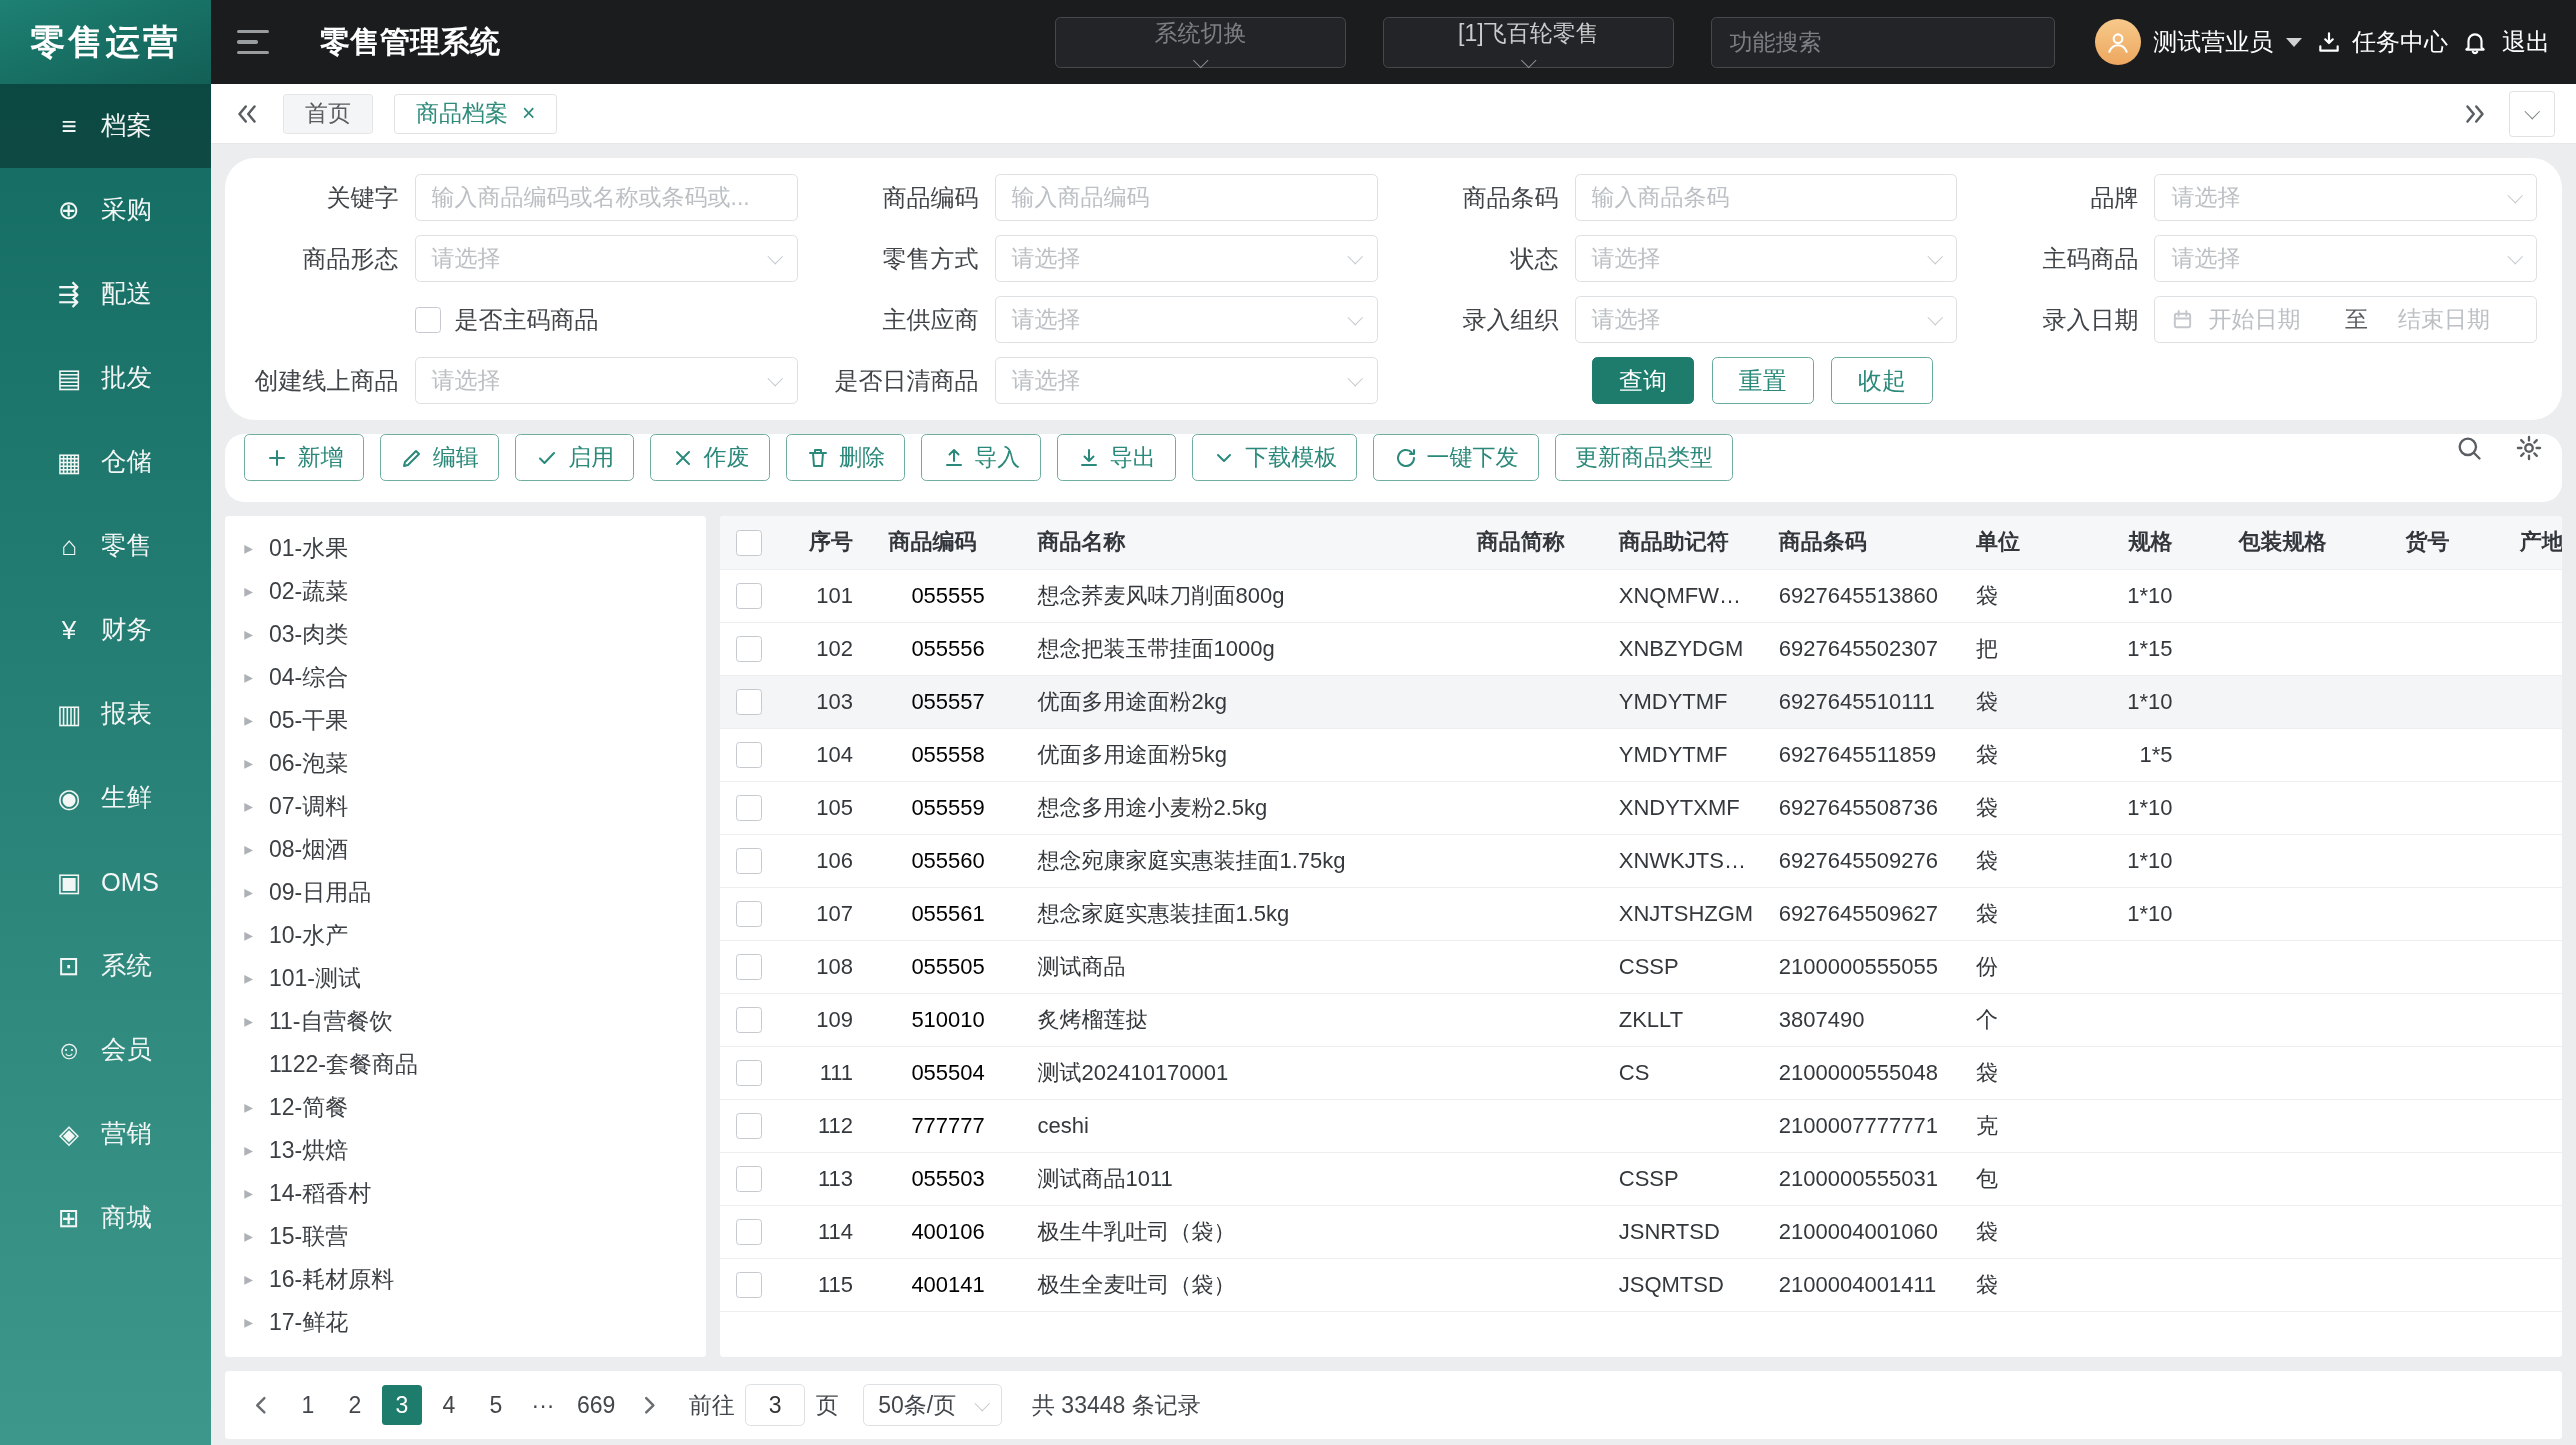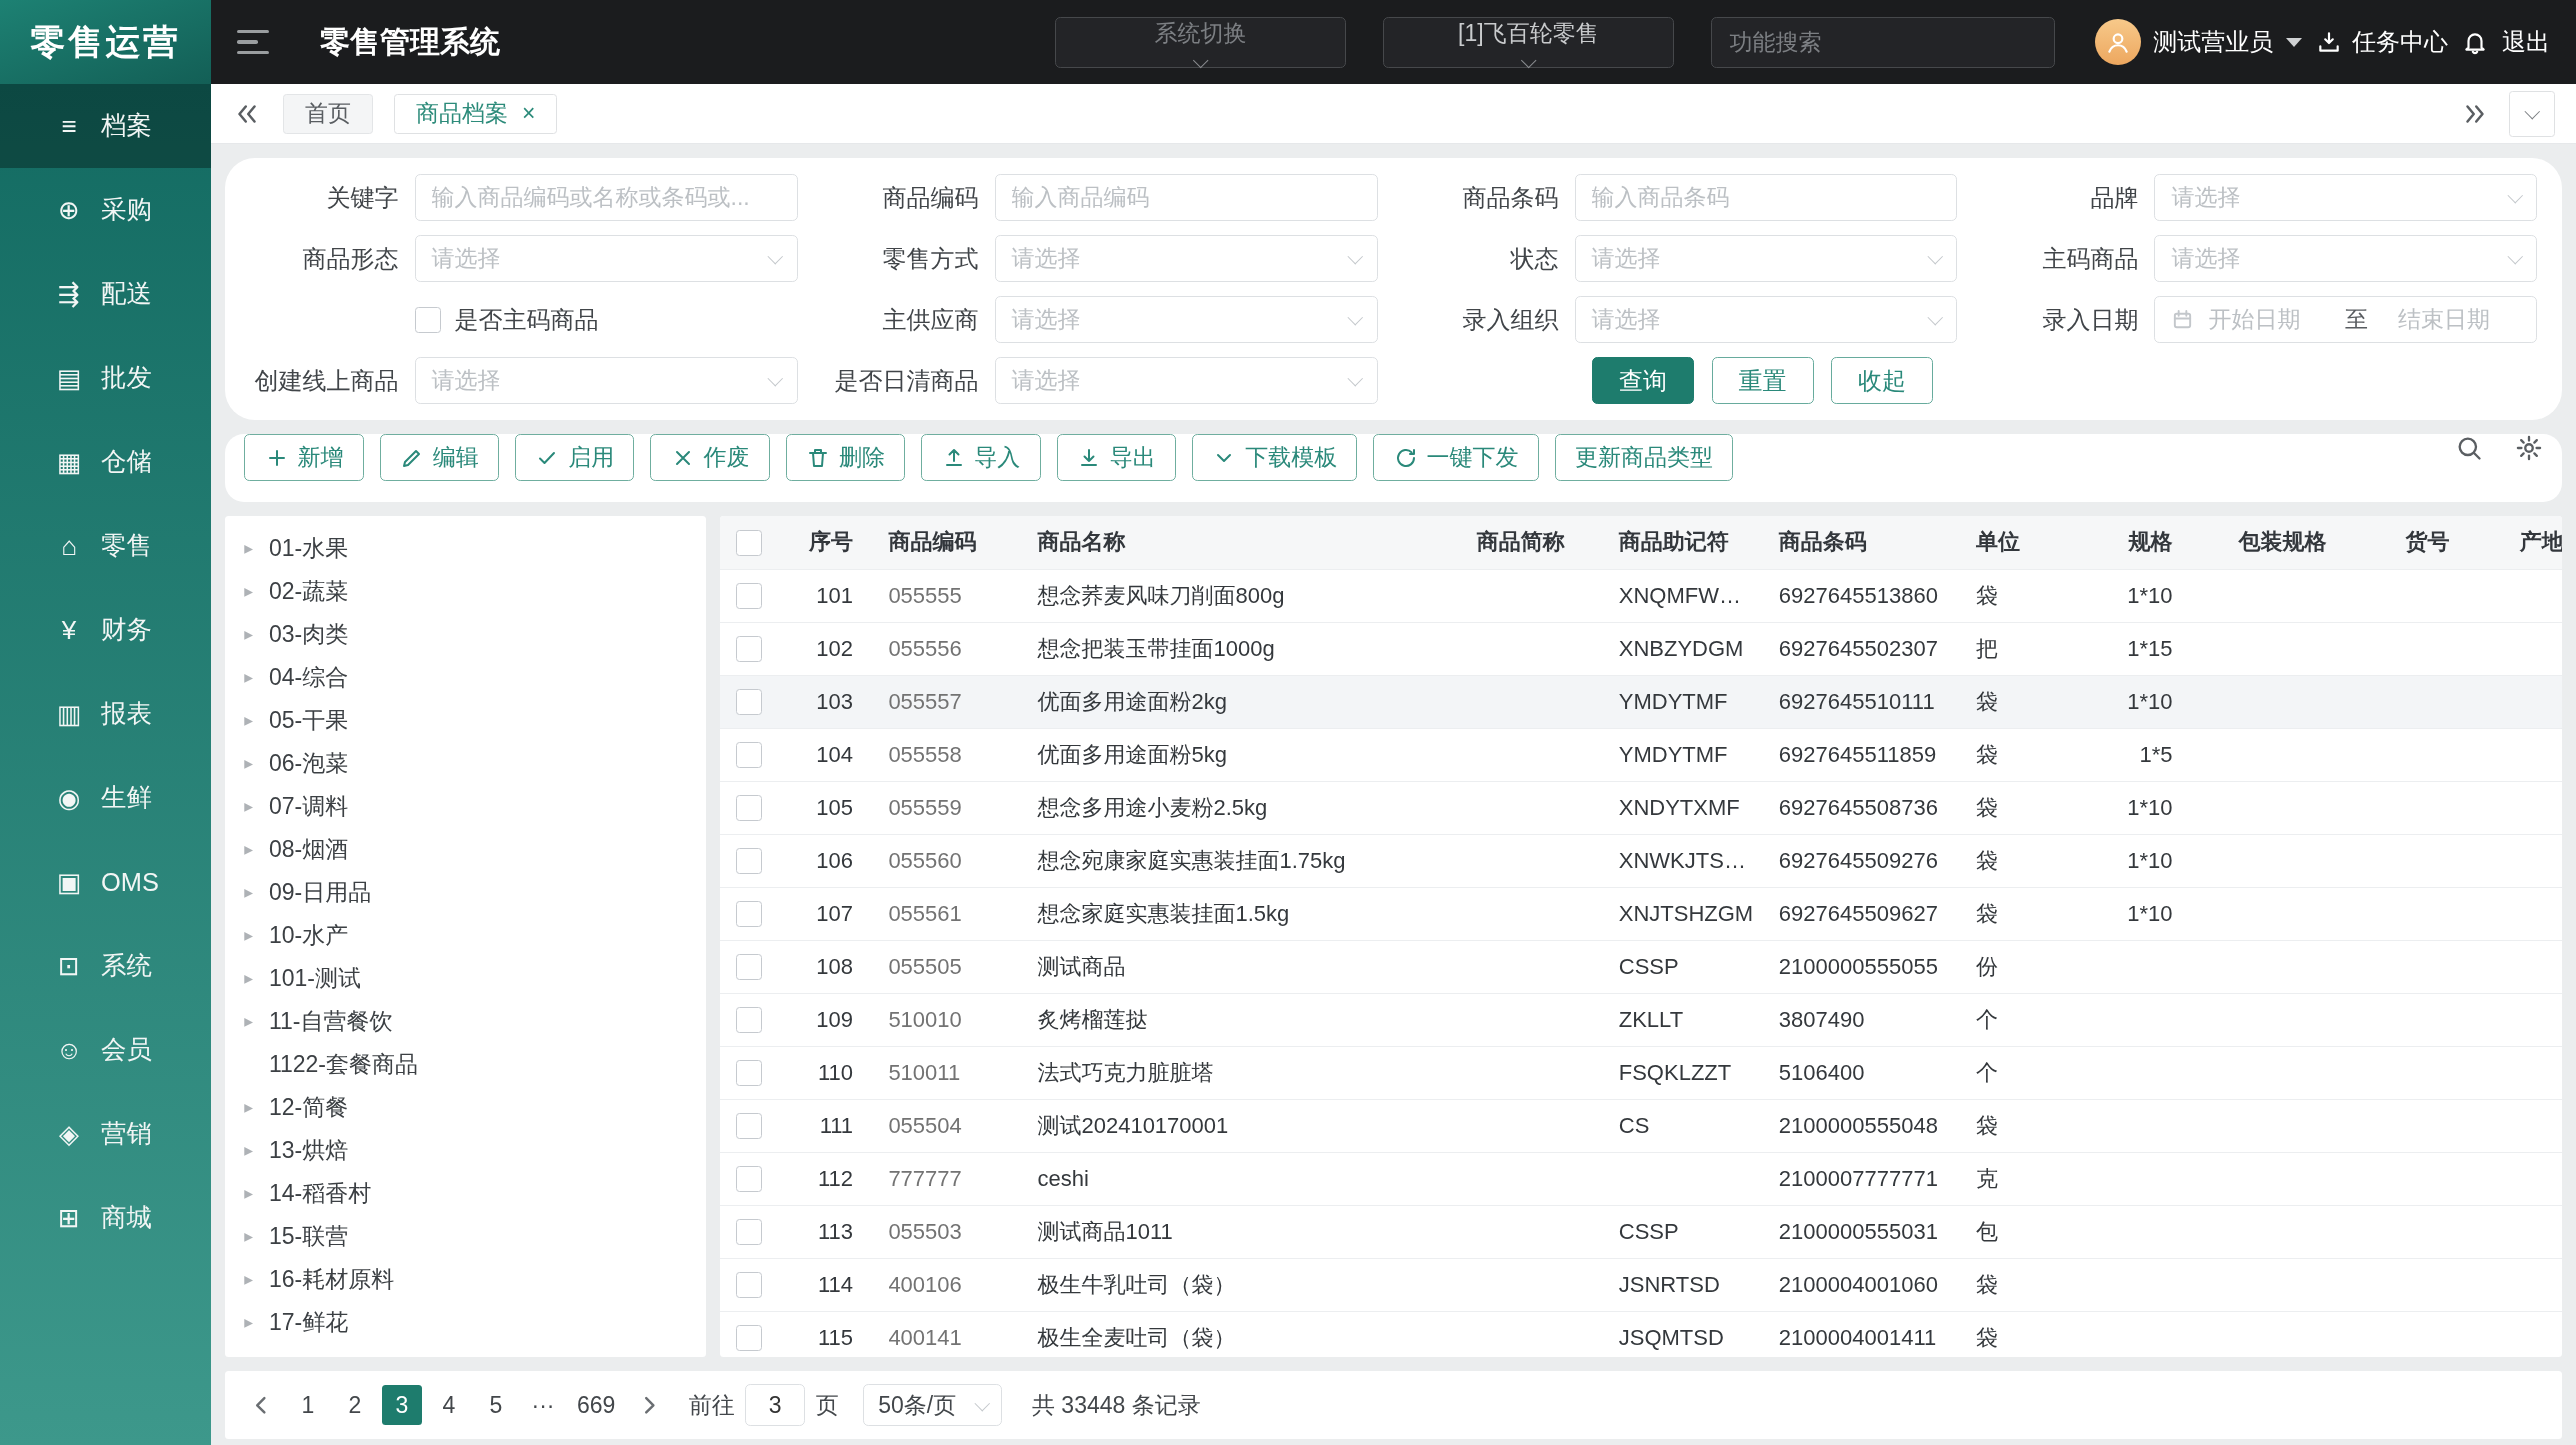--- a/index.html
+++ b/index.html
@@ -77,21 +77,21 @@
   .table-card { flex:1; overflow:hidden; }
 
   table { border-collapse:collapse; table-layout:fixed; width:1856px; }
   th,td { height:53px; padding:0 12.3px; border-bottom:0.9px solid #eceef0; font-size:22px; white-space:nowrap; overflow:hidden; text-overflow:ellipsis; text-align:left; }
   thead th { background:#f6f7f8; color:#33373c; font-weight:bold; }
   tbody td { color:#34383c; }
   .num { text-align:right; }
   .c-cb { text-align:center; }
   .c-cb .checkbox { display:inline-block; vertical-align:middle; }
   .c-seq { text-align:right; padding-right:23px; }
-  .link { color:#737373; text-decoration:none; cursor:pointer; }
+  .link { color:#000000; text-decoration:none; cursor:pointer;margin-left:23px; }
   tr.hl td { background:#f3f5f7; }
 
   
   .pager { height:68px; display:flex; align-items:center; padding:0 16px; gap:7px; font-size:23px; color:#43474b; flex-shrink:0; }
   .parrow { width:40px; height:40px; display:flex; align-items:center; justify-content:center; color:#6a6e72; cursor:pointer; }
   .pnum { min-width:40px; height:40px; padding:0 7px; display:inline-flex; align-items:center; justify-content:center; border-radius:3.5px; cursor:pointer; }
   .pnum.active { background:#1e7c6d; color:#fff; }
   .goto { display:flex; align-items:center; margin-left:12.3px; }
   .goto input { width:60px; height:42px; border:0.9px solid #dde0e3; border-radius:5.3px; text-align:center; font-size:23px; color:#333; margin:0 10.5px; outline:none; }
   .psize { width:139px; height:42px; border:0.9px solid #dde0e3; border-radius:5.3px; display:flex; align-items:center; justify-content:space-between; padding:0 14px; color:#43474b; margin:0 17.5px; cursor:pointer; }
@@ -688,34 +688,20 @@
                 <td></td>
                 <td>ZKLLT</td>
                 <td>3807490</td>
                 <td>个</td>
                 <td class="num"></td>
                 <td class="num"></td>
                 <td class="num"></td>
                 <td class="num"></td>
               </tr>
 
-              <tr>
-                <td class="c-cb"><span class="checkbox"></span></td>
-                <td class="c-seq">110</td>
-                <td><a class="link">510011</a></td>
-                <td>法式巧克力脏脏塔</td>
-                <td></td>
-                <td>FSQKLZZT</td>
-                <td>5106400</td>
-                <td>个</td>
-                <td class="num"></td>
-                <td class="num"></td>
-                <td class="num"></td>
-                <td class="num"></td>
-              </tr>
 
               <tr>
                 <td class="c-cb"><span class="checkbox"></span></td>
                 <td class="c-seq">111</td>
                 <td><a class="link">055504</a></td>
                 <td>测试202410170001</td>
                 <td></td>
                 <td>CS</td>
                 <td>2100000555048</td>
                 <td>袋</td>

